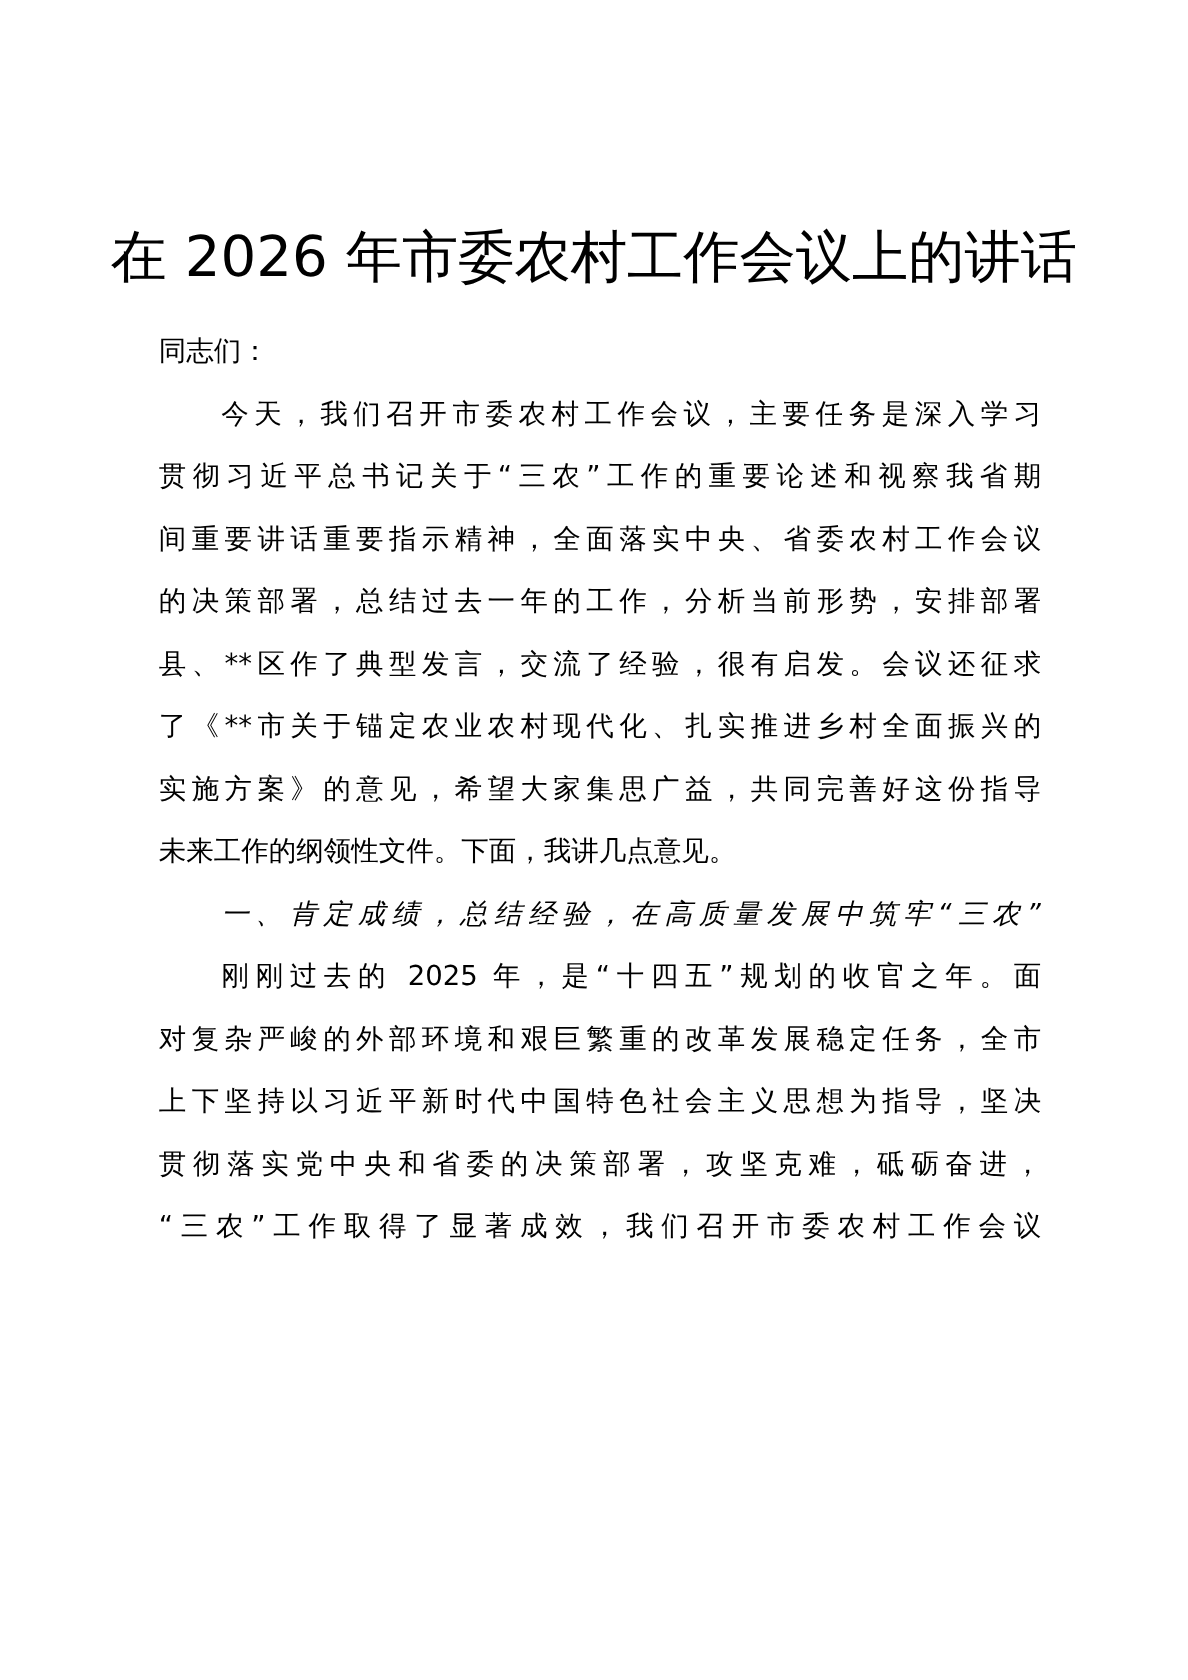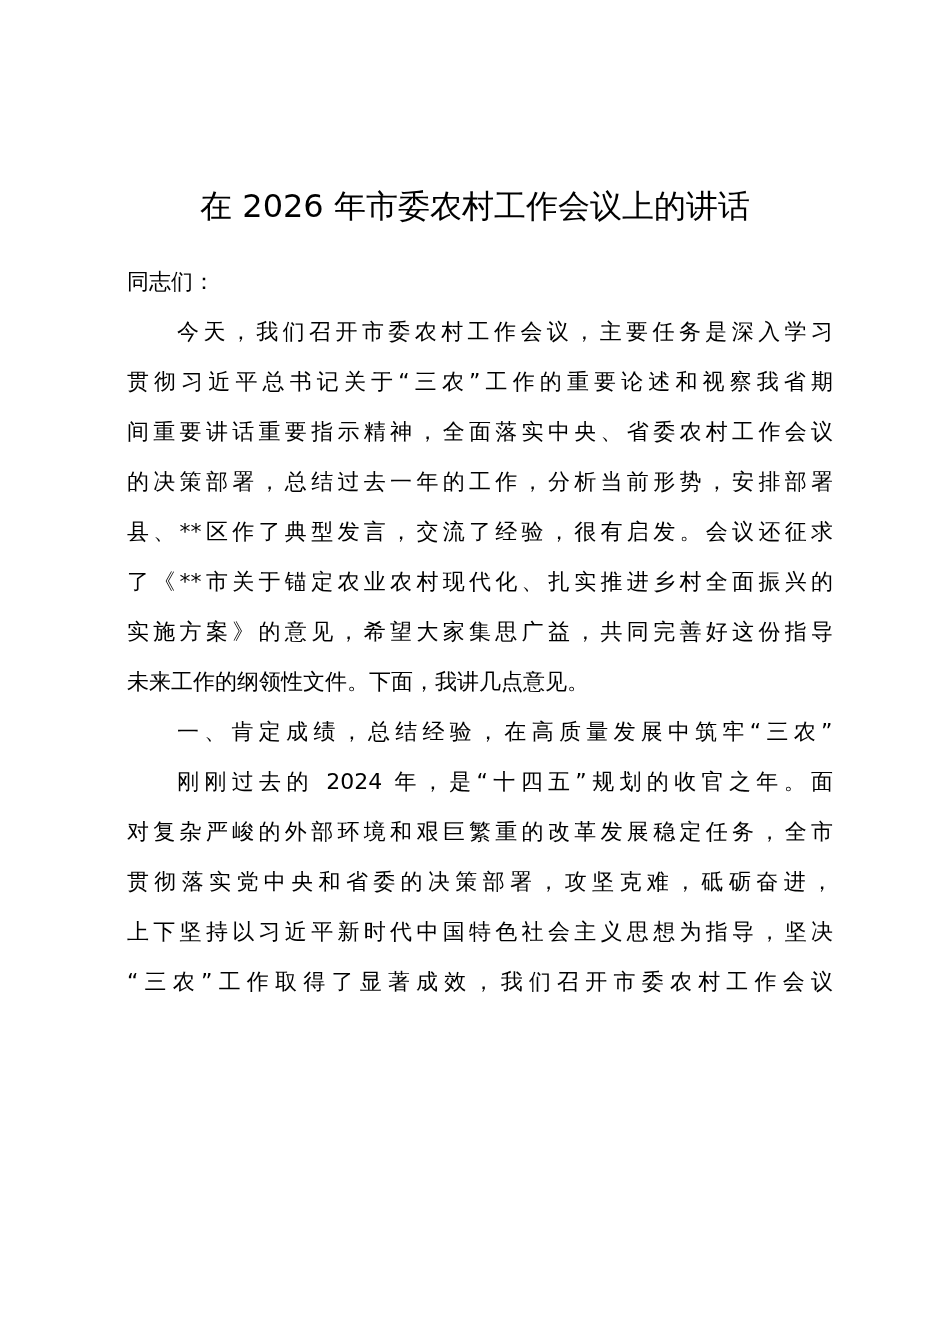--- a/index.html
+++ b/index.html
@@ -22,21 +22,21 @@
       width: 950px;
       height: 1344px;
       background: #ffffff;
     }
     .title {
       position: absolute;
       left: 0;
       top: 183px;
       width: 950px;
       text-align: center;
-      font-size: 32px;
+      font-size: 45px;
       line-height: 46px;
       letter-spacing: 0px;
       white-space: nowrap;
     }
     .body-text {
       position: absolute;
       left: 127px;
       top: 257px;
       width: 706px;
     }
@@ -50,20 +50,21 @@
       text-align-last: justify;
     }
     .line.last {
       text-align-last: left;
     }
     .line.indent {
       padding-left: 50px;
     }
     .line.heading {
       letter-spacing: 0.5px;
+      font-style: italic;
     }
   </style>
 </head>
 <body>
 
 <div class="page">
   <div class="title">在 2026 年市委农村工作会议上的讲话</div>
 
   <div class="body-text">
     <span class="line last">同志们：</span>
@@ -77,20 +78,20 @@
       <span class="line">了《**市关于锚定农业农村现代化、扎实推进乡村全面振兴的</span>
       <span class="line">实施方案》的意见，希望大家集思广益，共同完善好这份指导</span>
       <span class="line last">未来工作的纲领性文件。下面，我讲几点意见。</span>
     </div>
 
     <div>
       <span class="line indent heading">一、肯定成绩，总结经验，在高质量发展中筑牢“三农”</span>
     </div>
 
     <div>
-      <span class="line indent">刚刚过去的 2024 年，是“十四五”规划的收官之年。面</span>
+      <span class="line indent">刚刚过去的 2025 年，是“十四五”规划的收官之年。面</span>
       <span class="line">对复杂严峻的外部环境和艰巨繁重的改革发展稳定任务，全市</span>
+      <span class="line">上下坚持以习近平新时代中国特色社会主义思想为指导，坚决</span>
       <span class="line">贯彻落实党中央和省委的决策部署，攻坚克难，砥砺奋进，</span>
-      <span class="line">上下坚持以习近平新时代中国特色社会主义思想为指导，坚决</span>
       <span class="line">“三农”工作取得了显著成效，我们召开市委农村工作会议</span>
     </div>
   </div>
 </div>
 
 </body></html>

